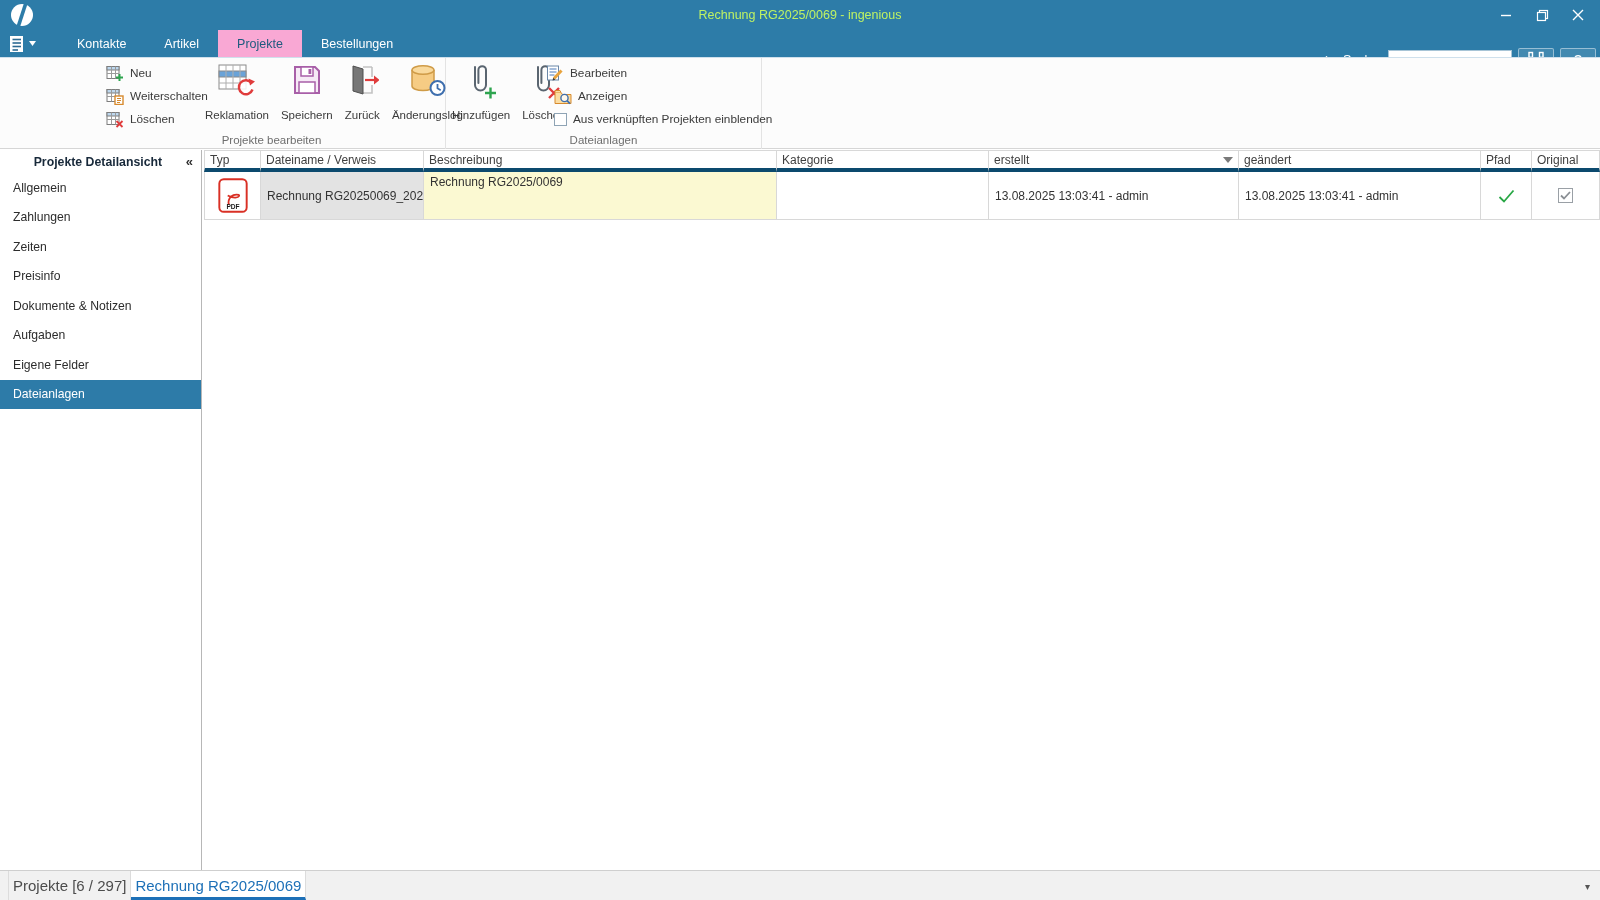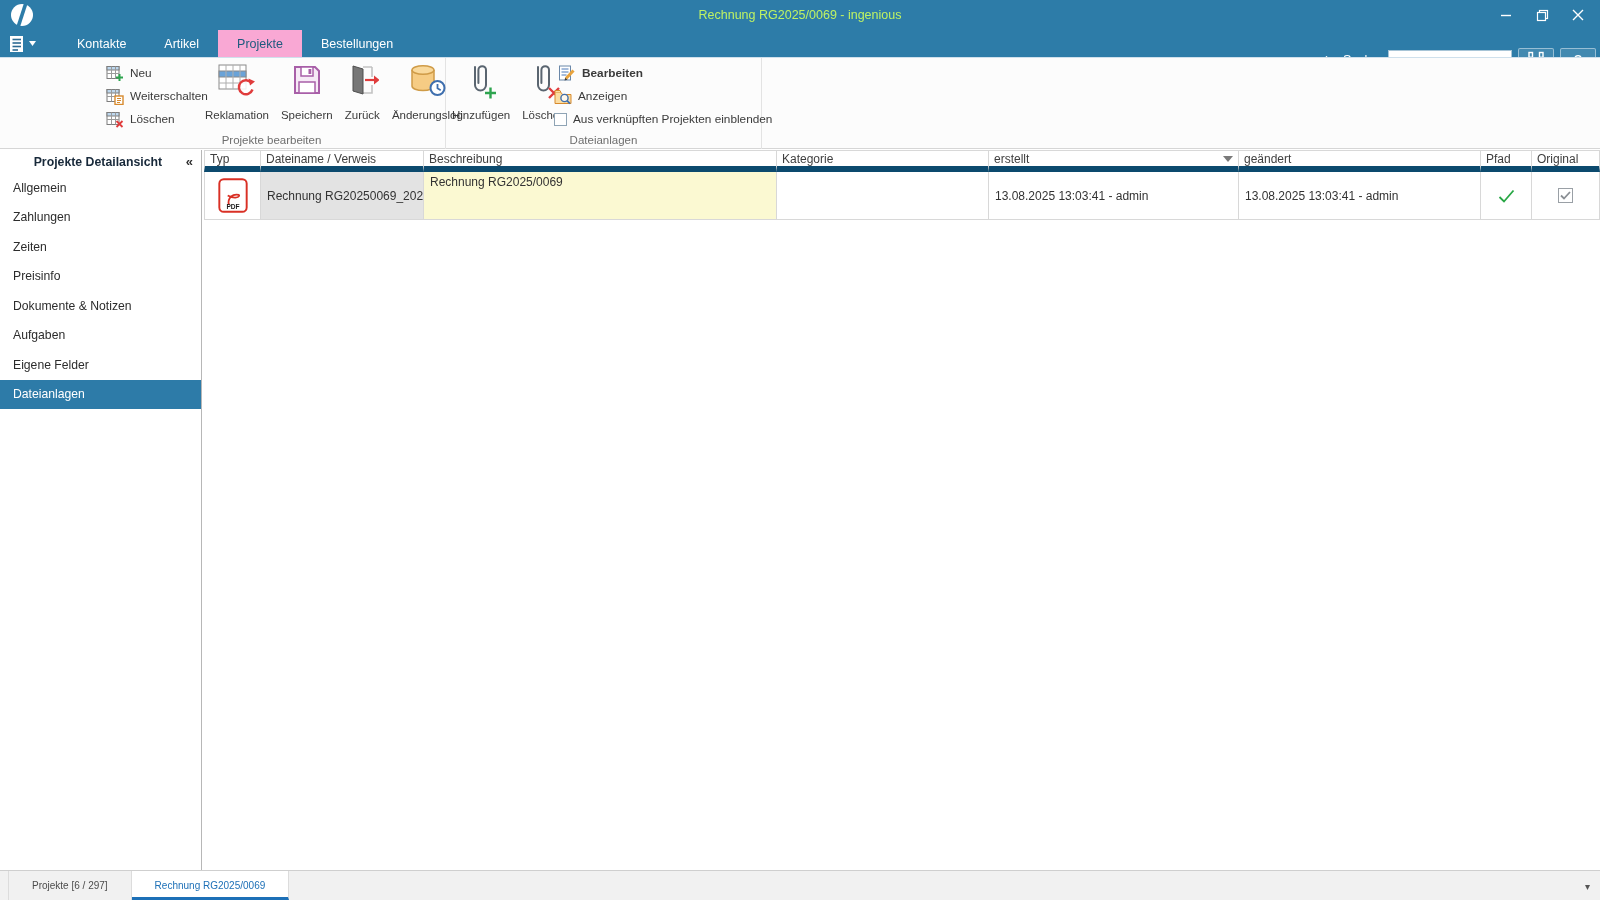--- a/index.html
+++ b/index.html
@@ -43,35 +43,35 @@
   .sidebar-header { height:23px; display:flex; align-items:center; padding:0 8px 0 10px; }
   .sidebar-title { flex:1; text-align:center; font-weight:bold; font-size:12.3px; color:#18293a; }
   .collapse-icon { color:#2f2f2f; font-size:13px; font-weight:bold; }
   .side-item { height:29.5px; display:flex; align-items:center; padding-left:13px; color:#2c2c2c; font-size:12.2px; }
   .side-item.selected { background:#2d7ba8; color:#fff; }
 
   
   .dtable { position:absolute; left:204px; top:150px; width:1396px; }
   .trow { display:grid; grid-template-columns:57px 163px 353px 212px 250px 242px 51px auto; }
   .thead { height:22px; border-top:1px solid #d8d8d8; }
-  .thead .tcell { background:#fff; color:#3f3f3f; display:flex; align-items:center; padding:0 5px; border-bottom:6px solid #0c4a6e; }
+  .thead .tcell { background:#fff; color:#3f3f3f; display:flex; align-items:center; padding:0 5px; border-bottom:4px solid #0c4a6e; }
   .tcell { border-right:1px solid #d8d8d8; overflow:hidden; white-space:nowrap; position:relative; }
   .tcell:first-child { border-left:1px solid #d8d8d8; }
   .tbody-row { height:48px; }
   .tbody-row .tcell { border-bottom:1px solid #d8d8d8; background:#fff; display:flex; align-items:center; padding:0 6px; color:#333; }
   .cell-typ { justify-content:center; }
   .cell-dateiname { background:#e3e3e3 !important; }
   .cell-beschreibung { background:#fbf9d2 !important; align-items:flex-start !important; padding-top:3px !important; }
   .cell-center { justify-content:center; }
   .sort-arrow { margin-left:auto; width:0; height:0; border-left:5px solid transparent; border-right:5px solid transparent; border-top:6px solid #7a7a7a; }
   .row-checkbox { width:15px; height:15px; border:1px solid #9aa0a6; background:#fff; display:flex; align-items:center; justify-content:center; }
 
   
   .bottombar { position:absolute; top:870px; left:0; width:1600px; height:30px; background:#f1f1f1; border-top:1px solid #cfcfcf; display:flex; align-items:stretch; padding-left:8px; }
-  .btab { display:flex; align-items:center; padding:0 23px; color:#4c4c4c; font-size:10px; border-right:1px solid #dcdcdc; }
+  .btab { display:flex; align-items:center; padding:0 4px; color:#4c4c4c; font-size:15px; border-right:1px solid #dcdcdc; }
   .btab:first-child { border-left:1px solid #dcdcdc; }
   .btab.active { background:#fff; color:#1d70b7; border-bottom:3px solid #1d70b7; padding-top:3px; }
   .btab-caret { position:absolute; right:10px; top:0; height:30px; display:flex; align-items:center; color:#555; font-size:10px; }
 </style>
 </head>
 <body>
 
 <div class="titlebar">
   <svg class="logo" viewBox="0 0 24 24">
     <circle cx="12" cy="12" r="11" fill="#ffffff"></circle>
@@ -226,21 +226,21 @@
         <span class="blabel">Hinzufügen</span>
       </div>
       <div class="bigbtn">
         <svg width="36" height="36" viewBox="0 0 36 36">
           <path d="M12 4 V22 a5.5 5.5 0 0 0 11 0 V7 a3.8 3.8 0 0 0 -7.6 0 V20" fill="none" stroke="#5a6570" stroke-width="2" stroke-linecap="round"></path>
           <path d="M23 25 l10 10 M33 25 l-10 10" stroke="#e03c3c" stroke-width="2.4"></path>
         </svg>
         <span class="blabel">Löschen</span>
       </div>
     </div>
-    <div class="smallbtn" style="left:112px; top:5px;font-weight:bold;">
+    <div class="smallbtn" style="left:100px; top:5px;">
       <svg width="18" height="17" viewBox="0 0 18 17">
         <rect x="1.5" y="1" width="11" height="14" fill="#fff" stroke="#6a87a8"></rect>
         <path d="M3.5 4 h7 M3.5 7 h7 M3.5 10 h5" stroke="#4a79b8"></path>
         <path d="M8 13.5 L15.5 5.5" stroke="#e8a33d" stroke-width="3"></path>
         <polygon points="6.5,15.5 9.5,14.8 7.2,12.8" fill="#3c3c3c"></polygon>
       </svg>
       <span class="slabel">Bearbeiten</span>
     </div>
     <div class="smallbtn" style="left:108px; top:28px;">
       <svg width="18" height="17" viewBox="0 0 18 17">

